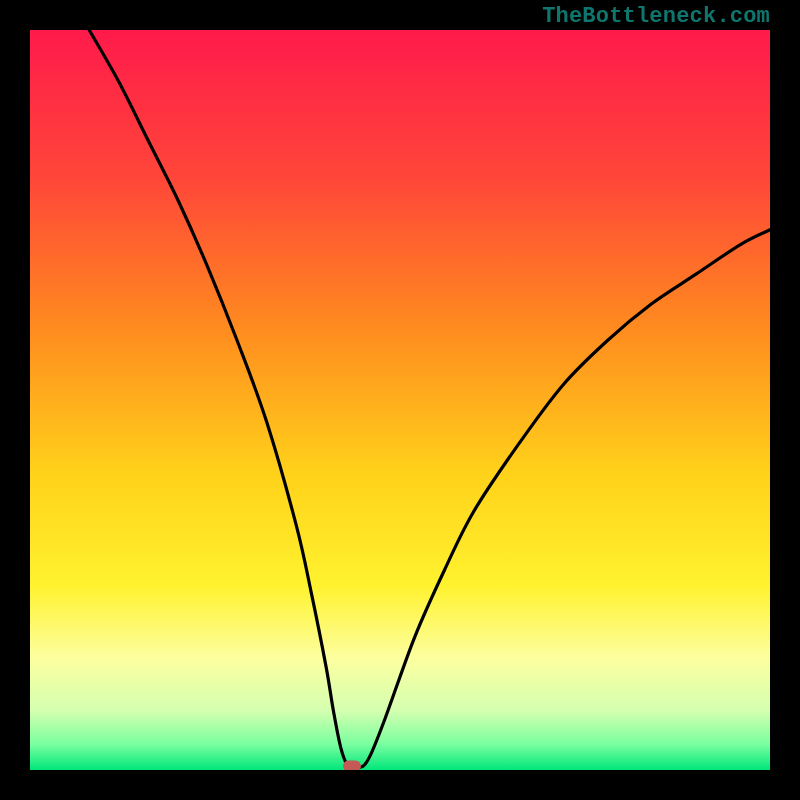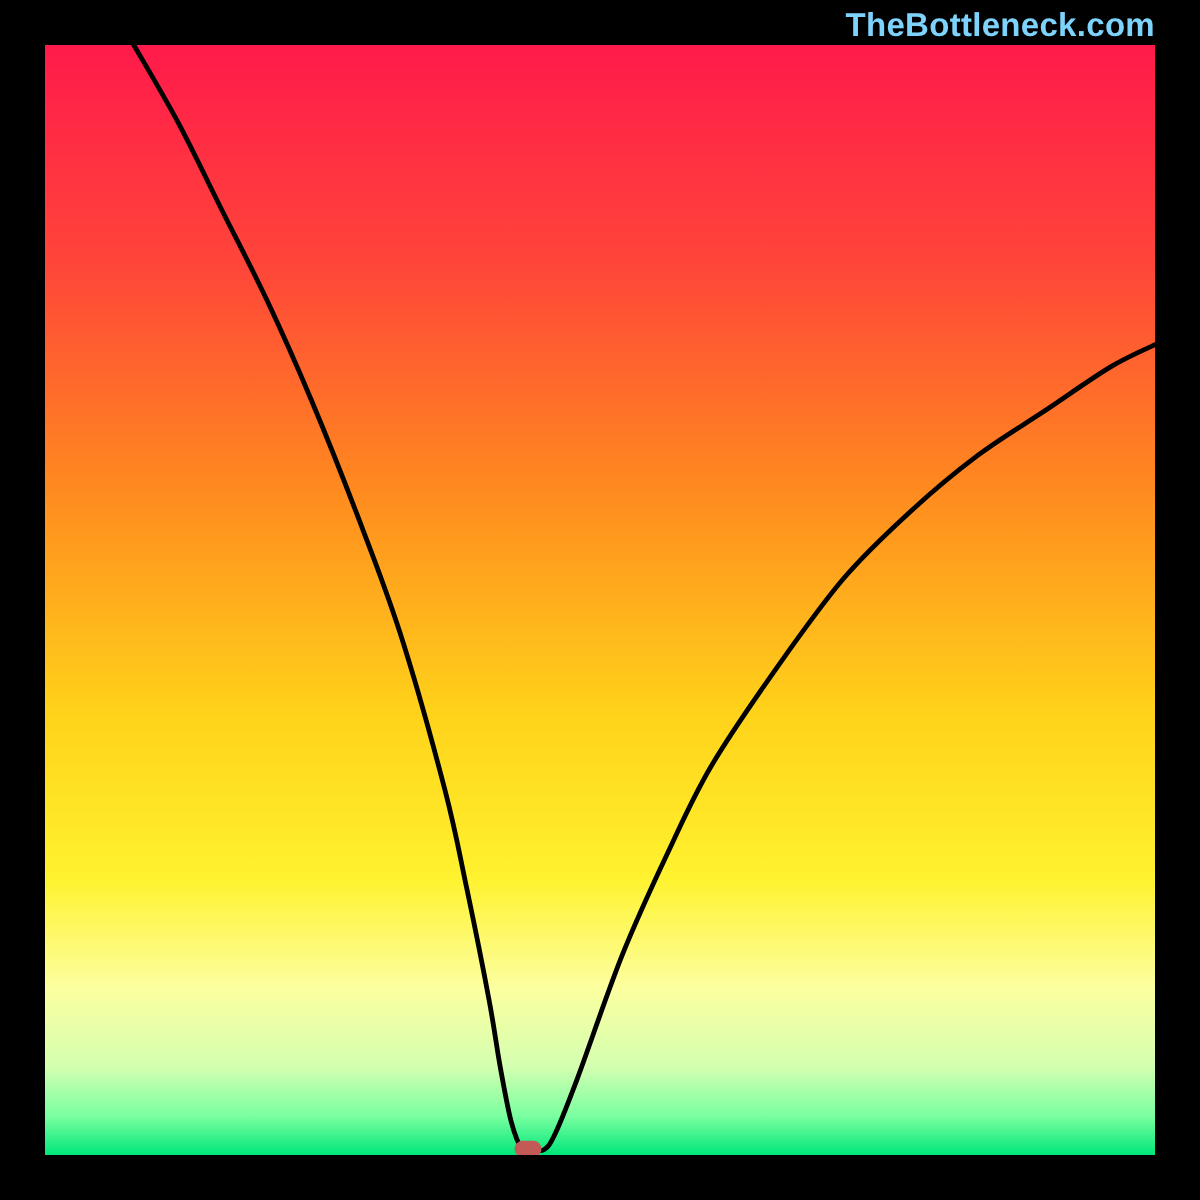--- a/index.html
+++ b/index.html
@@ -29,24 +29,24 @@
     inset: 0;
   }
   .curve-svg {
     position: absolute;
     inset: 0;
   }
   .watermark {
     position: absolute;
     top: 4px;
     right: 30px;
-    font-family: Liberation Sans, sans-serif;
+    font-family: Liberation Mono, monospace;
     font-size: 22px;
     font-weight: 600;
-    color: #7dd3fc;
+    color: #0f766e;
     letter-spacing: 0.2px;
   }
   .min-dot {
     position: absolute;
     width: 18px;
     height: 11px;
     background: #c45a56;
     border-radius: 6px;
     transform: translate(-50%, -50%);
   }

